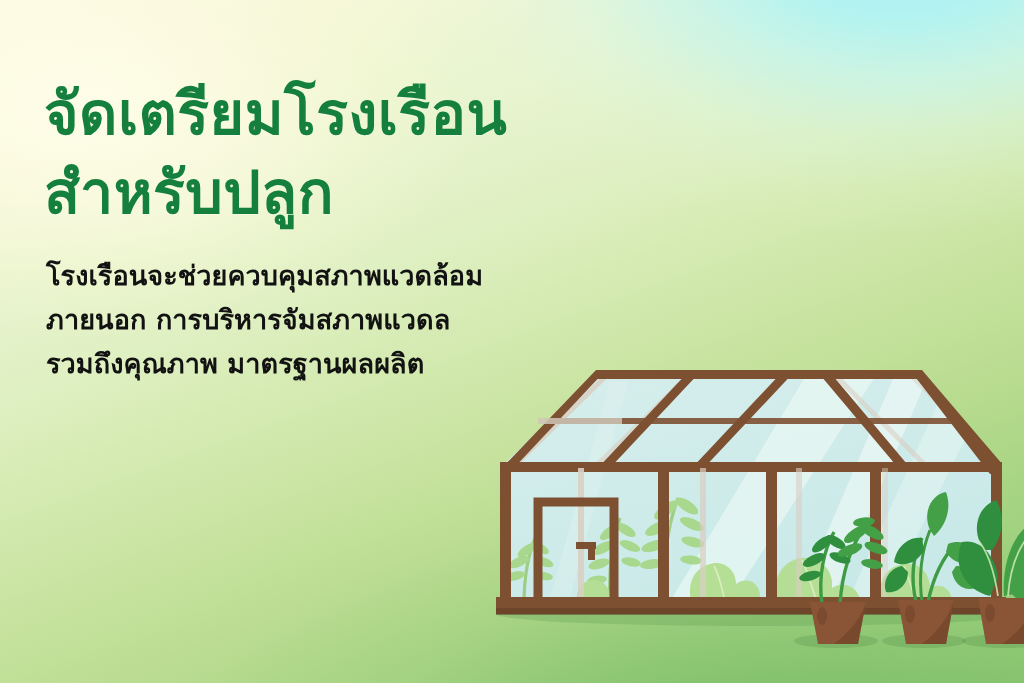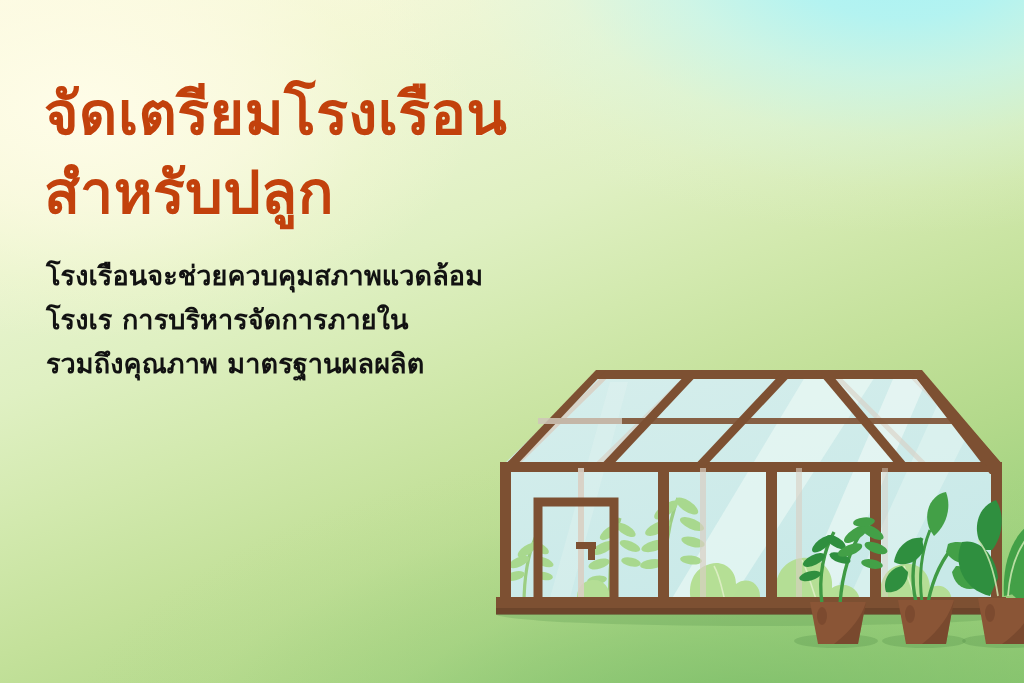--- a/index.html
+++ b/index.html
@@ -63,21 +63,21 @@
   }
 
   
   .text-block {
     position: absolute;
     left: 44px;
     top: 74px;
     width: 560px;
   }
   .headline {
-    color: #c2410c;
+    color: #15803d;
     font-size: 59px;
     line-height: 1.34;
     font-weight: 700;
     letter-spacing: 0.5px;
     margin: 0;
     white-space: pre-line;
     text-shadow: 0 1px 0 rgba(255,255,255,0.35);
   }
   .subcopy {
     margin: 22px 0 0 2px;
@@ -106,21 +106,21 @@
 
   <div class="bg-base"></div>
   <div class="bg-cream"></div>
   <div class="bg-cyan"></div>
   <div class="bg-greenlow"></div>
 
   <div class="text-block">
     <h1 class="headline">จัดเตรียมโรงเรือน
 สำหรับปลูก</h1>
     <p class="subcopy">โรงเรือนจะช่วยควบคุมสภาพแวดล้อม
-โรงเร การบริหารจัดการภายใน
+ภายนอก การบริหารจัมสภาพแวดล
 รวมถึงคุณภาพ มาตรฐานผลผลิต</p>
   </div>
 
   <div class="greenhouse-wrap">
     <svg viewBox="0 0 546 331" xmlns="http://www.w3.org/2000/svg">
       <defs>
         <clipPath id="clipRoof">
           <polygon points="22,116 120,20 310,20 440,20 524,116"></polygon>
         </clipPath>
         <clipPath id="clipWalls">

